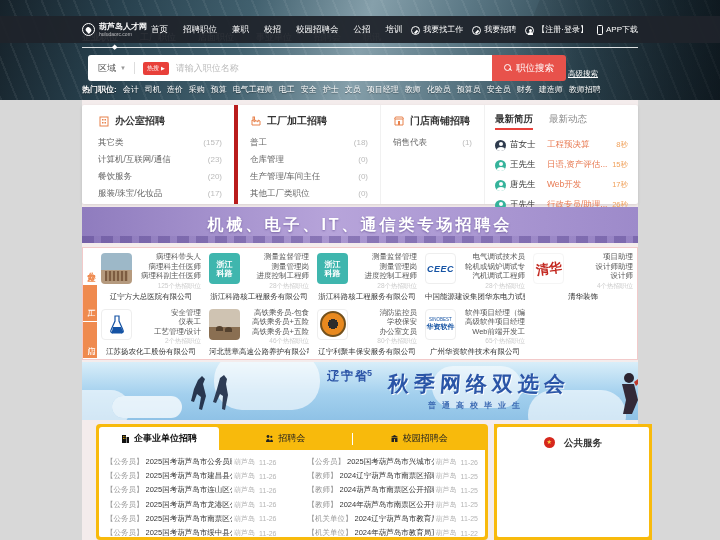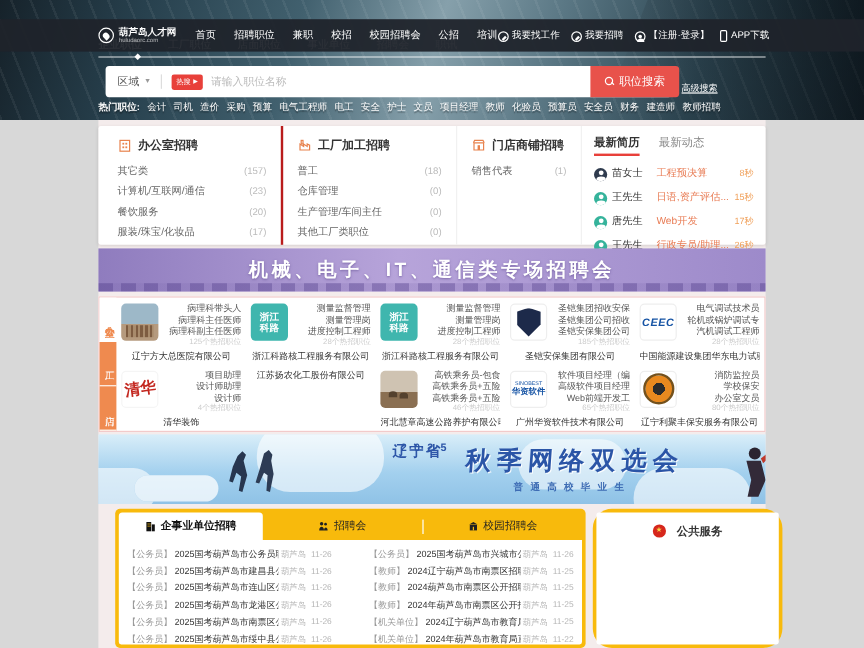--- a/index.html
+++ b/index.html
@@ -18,21 +18,21 @@
 #backdrop{position:absolute;left:82px;top:100px;width:556px;height:440px;background:#f4ecec}
 
 
 #topbar{position:absolute;top:16px;left:0;right:0;height:27px;background:rgba(31,35,43,.94);z-index:6}
 .tb-in{position:absolute;left:82px;width:556px;height:27px;display:flex;align-items:center}
 .logo{display:flex;align-items:center;gap:4px}
 .flame{width:13px;height:13px;border:1px solid #fff;border-radius:50%;position:relative;flex:none}
 .flame::before{content:"";position:absolute;left:3px;top:2.5px;width:5px;height:6px;background:#fff;border-radius:50% 50% 50% 0;transform:rotate(-45deg)}
 .logo-t{font-size:8px;color:#fff;font-weight:bold;line-height:9px;white-space:nowrap}
 .logo-d{font-size:5px;color:rgba(255,255,255,.65);line-height:6px}
-.tb-nav{display:flex;gap:15px;margin-left:16px;font-size:8.5px;color:#fff;white-space:nowrap}
+.tb-nav{display:flex;gap:15px;margin-left:4px;font-size:8.5px;color:#fff;white-space:nowrap}
 .tb-right{margin-left:auto;display:flex;gap:9px;font-size:8px;color:#fff;align-items:center;white-space:nowrap}
 .tb-item{display:flex;align-items:flex-end;gap:3px}
 .ci{width:9px;height:9px;border:1px solid #fff;border-radius:50%;position:relative;flex:none}
 .ci::before{content:"";position:absolute;left:2px;top:3.5px;width:4px;height:1.5px;background:#fff;transform:rotate(-45deg)}
 .pi{width:9px;height:9px;border:1px solid #fff;border-radius:50%;position:relative;flex:none}
 .pi::before{content:"";position:absolute;left:2.8px;top:1.5px;width:3px;height:3px;background:#fff;border-radius:50%}
 .pi::after{content:"";position:absolute;left:1.5px;top:5px;width:5.5px;height:3px;background:#fff;border-radius:3px 3px 0 0}
 .phone{width:6px;height:10px;border:1px solid #fff;border-radius:1.5px;flex:none}
 
 
@@ -60,21 +60,21 @@
 .adv{position:absolute;left:486px;top:14px;font-size:7.5px;color:#fff;text-decoration:underline}
 
 
 #hotrow{position:absolute;top:84px;left:82px;width:556px;display:flex;gap:6px;font-size:8px;color:#fff;white-space:nowrap;z-index:5;text-shadow:0 1px 1px rgba(0,0,0,.4)}
 #hotrow .hk{font-weight:bold}
 
 
 #panel{position:absolute;top:105px;left:82px;width:556px;height:99px;background:#fff;border-radius:2px;box-shadow:0 1px 3px rgba(0,0,0,.12);z-index:2}
 .cat{position:absolute;top:0;bottom:0;padding:9px 12px 0}
 .cat1{left:0;width:152px;padding-left:16px}
-.cat2{left:152px;width:146px;border-left:2px solid #b91c1c}
+.cat2{left:152px;width:146px;border-left:4px solid #b91c1c}
 .cat3{left:298px;width:104px;border-left:1px solid #f1f1f1}
 .cat-h{display:flex;align-items:center;gap:5px;font-size:10px;font-weight:bold;color:#333;margin-bottom:6px}
 .cat-ic{width:12px;height:12px;flex:none}
 .crow{display:flex;justify-content:space-between;font-size:8.5px;color:#666;line-height:17px}
 .catn{color:#bbb;font-size:8px}
 .side{position:absolute;left:402px;right:0;top:0;bottom:0;padding:8px 10px 0;border-left:1px solid #f1f1f1}
 .side-tabs{display:flex;gap:16px;font-size:9.5px;margin-bottom:5px}
 .stab-a{font-weight:bold;color:#333;border-bottom:2px solid #e8403a;padding-bottom:2px}
 .stab{color:#888}
 .rrow{display:flex;align-items:center;gap:4px;height:20px;font-size:8.5px}
@@ -145,21 +145,21 @@
 .btab{flex:1;display:flex;align-items:center;justify-content:center;gap:4px;font-size:9px;color:#222;cursor:pointer}
 .btab-div{width:1px;height:12px;background:#fff;align-self:center}
 .bl-body{position:absolute;left:3px;right:3px;top:26px;bottom:3px;background:#fff;border-radius:0 0 2px 2px}
 .lists{position:absolute;top:31px;left:10px;right:10px;display:flex;gap:31px}
 .lcol{flex:1;min-width:0}
 .lrow{display:flex;align-items:center;gap:2px;height:14.2px;font-size:7.5px;cursor:pointer}
 .ltag{color:#999;flex:none}
 .ltitle{color:#333;flex:1;min-width:0;white-space:nowrap;overflow:hidden}
 .lcity{color:#b5b5b5;font-size:7px;flex:none}
 .ldate{color:#b5b5b5;font-size:7px;flex:none;margin-left:2px}
-.bcard-r{position:absolute;left:398px;top:0;width:158px;height:116px;background:#f8ba0c;border-radius:16px;padding:3px}
+.bcard-r{position:absolute;left:398px;top:0;width:158px;height:116px;background:#f8ba0c;border-radius:0;padding:3px}
 .br-body{background:#fff;height:110px;border-radius:2px;padding-top:10px;display:flex;justify-content:center;gap:9px}
 .emblem{width:11px;height:11px;border-radius:50%;background:#d6271c;position:relative;flex:none}
 .emblem::before{content:"\2605";position:absolute;left:2.5px;top:0.5px;font-size:6px;color:#f7d547}
 .ps-title{font-size:9.5px;font-weight:bold;color:#333}
 .ic8{width:9px;height:9px;flex:none}
 </style>
 </head>
 <body>
 
 <div id="hero"></div>
@@ -400,32 +400,20 @@
             <div class="cjob">测量监督管理</div>
             <div class="cjob">测量管理岗</div>
             <div class="cjob">进度控制工程师</div>
             <div class="ccnt">28个热招职位</div>
           </div>
         </div>
       <div class="cname">浙江科路核工程服务有限公司</div>
     </div>
     <div class="ccard">
       <div class="cb">
-          <div class="clogo lg-shield"></div>
-      <div class="cjobs">
-            <div class="cjob">圣铠集团招收安保</div>
-            <div class="cjob">圣铠集团公司招收</div>
-            <div class="cjob">圣铠安保集团公司</div>
-            <div class="ccnt">185个热招职位</div>
-          </div>
-        </div>
-      <div class="cname">圣铠安保集团有限公司</div>
-    </div>
-    <div class="ccard">
-      <div class="cb">
           <div class="clogo lg-ceec">
             <span>CEEC</span>
           </div>
       <div class="cjobs">
             <div class="cjob">电气调试技术员</div>
             <div class="cjob">轮机或锅炉调试专</div>
             <div class="cjob">汽机调试工程师</div>
             <div class="ccnt">28个热招职位</div>
           </div>
         </div>
@@ -439,60 +427,74 @@
       <div class="cjobs">
             <div class="cjob">项目助理</div>
             <div class="cjob">设计师助理</div>
             <div class="cjob">设计师</div>
             <div class="ccnt">4个热招职位</div>
           </div>
         </div>
       <div class="cname">清华装饰</div>
     </div>
     <div class="ccard">
+      <div class="cb">
+          <div class="clogo lg-flask">
+            <svg width="18" height="20" viewBox="0 0 18 20">
+              <path d="M7 2h4v5l4 9a2 2 0 0 1-2 3H5a2 2 0 0 1-2-3l4-9z" fill="none" stroke="#1553a4" stroke-width="1.2"></path>
+              <path d="M5 13h8l2 4a1.2 1.2 0 0 1-1.2 2H5.2A1.2 1.2 0 0 1 4 17z" fill="#1553a4"></path>
+            </svg>
+          </div>
+      <div class="cjobs">
+            <div class="cjob">安全管理</div>
+            <div class="cjob">仪表工</div>
+            <div class="cjob">工艺管理/设计</div>
+            <div class="ccnt">2个热招职位</div>
+          </div>
+        </div>
       <div class="cname">江苏扬农化工股份有限公司</div>
     </div>
     <div class="ccard">
       <div class="cb">
           <div class="clogo lg-camel"></div>
       <div class="cjobs">
             <div class="cjob">高铁乘务员-包食</div>
             <div class="cjob">高铁乘务员+五险</div>
             <div class="cjob">高铁乘务员+五险</div>
             <div class="ccnt">46个热招职位</div>
           </div>
         </div>
       <div class="cname">河北慧章高速公路养护有限公司</div>
     </div>
     <div class="ccard">
       <div class="cb">
+          <div class="clogo lg-emblem"></div>
+      <div class="cjobs">
+            <div class="cjob">消防监控员</div>
+            <div class="cjob">学校保安</div>
+            <div class="cjob">办公室文员</div>
+            <div class="ccnt">80个热招职位</div>
+          </div>
+        </div>
+      <div class="cname">辽宁利聚丰保安服务有限公司</div>
+    </div>
+    <div class="ccard">
+      <div class="cb">
           <div class="clogo lg-sino">
             <span class="sub">SINOBEST</span>
             <span class="mn">华资软件</span>
           </div>
       <div class="cjobs">
             <div class="cjob">软件项目经理（编</div>
             <div class="cjob">高级软件项目经理</div>
             <div class="cjob">Web前端开发工</div>
             <div class="ccnt">65个热招职位</div>
           </div>
         </div>
       <div class="cname">广州华资软件技术有限公司</div>
-    </div>
-    <div class="ccard">
-      <div class="cb">
-          <div class="clogo lg-emblem"></div>
-      <div class="cjobs">
-            <div class="cjob">消防监控员</div>
-            <div class="cjob">学校保安</div>
-            <div class="cjob">办公室文员</div>
-            <div class="ccnt">80个热招职位</div>
-          </div>
-        </div>
-      <div class="cname">辽宁利聚丰保安服务有限公司</div>
     </div>
   </div>
 </div>
 
 <div id="banner2">
   <svg class="p-duo" viewBox="0 0 50 38">
       <path d="M8 6l4-4 3 3-2 5 3 12-4 14-3-1 2-12-4-3-3 8-3-1 3-12z" fill="#27364f"></path>
       <path d="M30 4l4-3 3 4-1 5 2 11-3 15-3-1 1-13-3-2-4 9-3-1 4-13z" fill="#2d3c55"></path>
     </svg>
   <span class="b2-year">2025</span>

